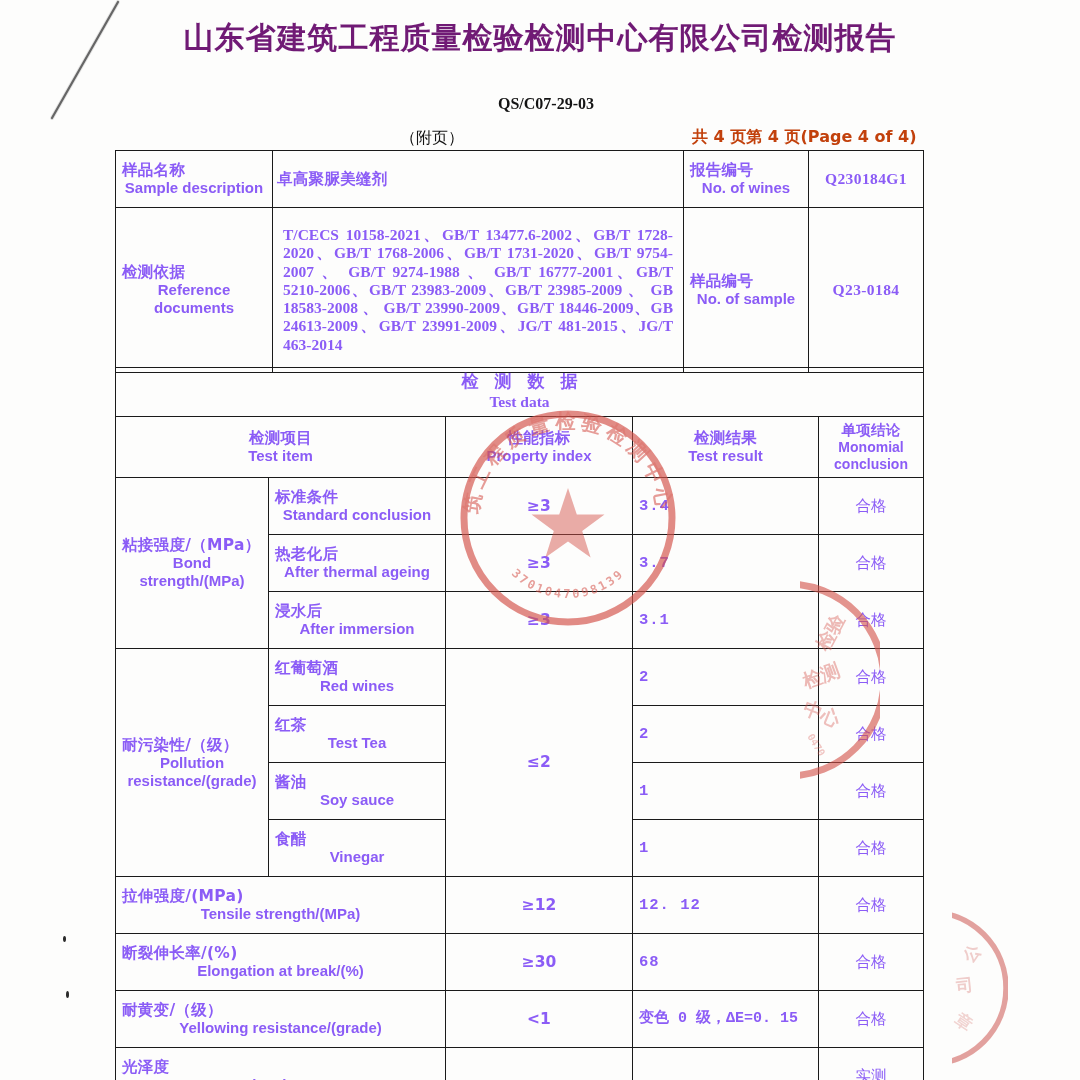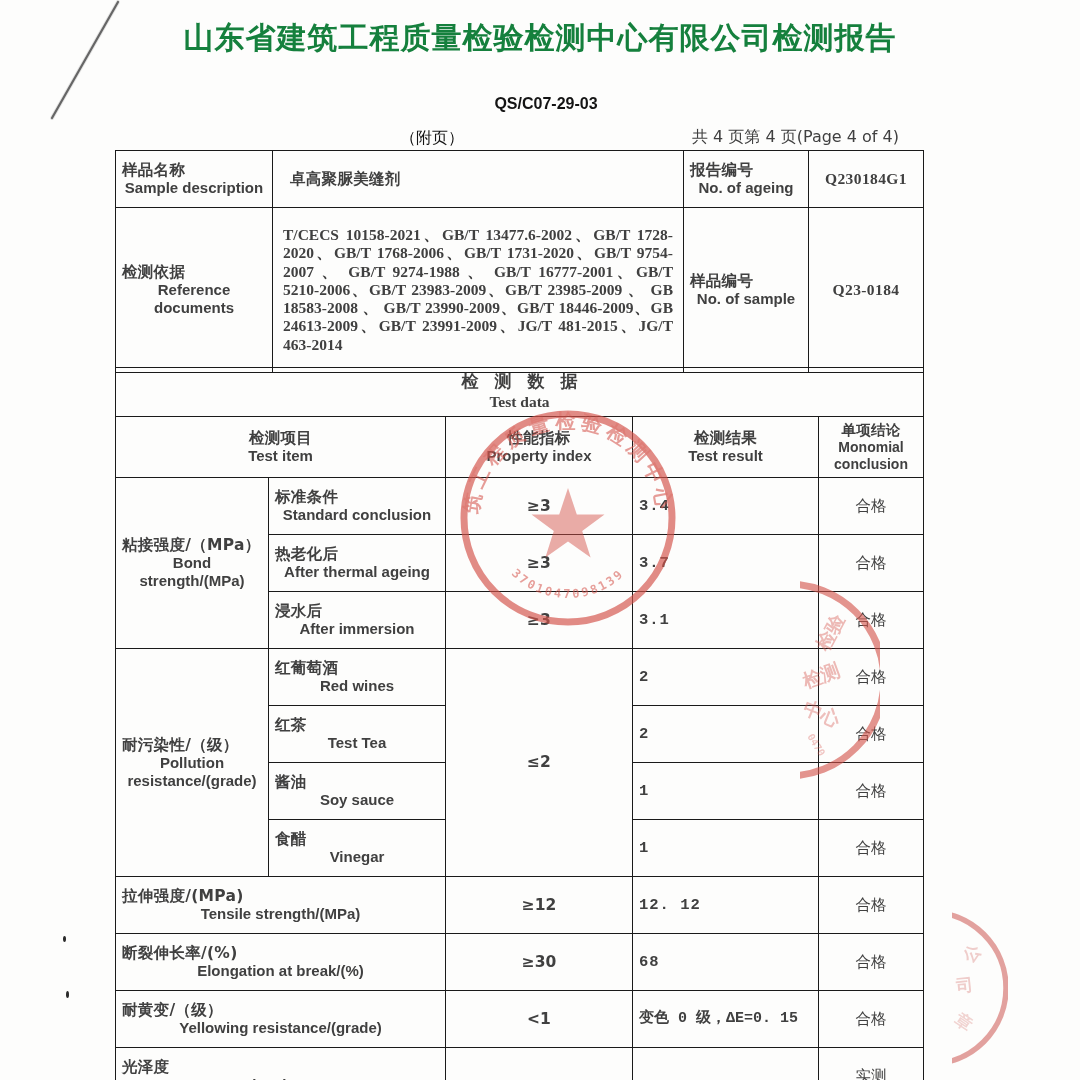--- a/index.html
+++ b/index.html
@@ -38,75 +38,75 @@
   
   .hdr-title {
     position: absolute;
     left: 0; right: 0;
     top: 18px;
     text-align: center;
     font-family: "DejaVu Sans", sans-serif;
     font-weight: bold;
     font-size: 30px;
     letter-spacing: 1px;
-    color: #15803d;
+    color: #701a75;
   }
   .hdr-sub {
     position: absolute;
     left: 0; right: 0;
     top: 63px;
     text-align: center;
     font-family: "Liberation Serif", serif;
     font-weight: bold;
     font-size: 15.5px;
     color: #141414;
   }
   .hdr-code {
     position: absolute;
     left: 12px; right: 0;
     top: 95px;
     text-align: center;
-    font-family: Liberation Sans, sans-serif;
+    font-family: Liberation Serif, serif;
     font-weight: bold;
     font-size: 16px;
     color: #141414;
   }
   .hdr-annex {
     position: absolute;
     left: 400px;
     top: 128px;
     font-family: "DejaVu Sans", sans-serif;
     font-size: 16px;
     color: #141414;
   }
   .hdr-pages {
     position: absolute;
     left: 692px;
     top: 127px;
     font-family: "DejaVu Sans", sans-serif;
-    font-weight: normal;
+    font-weight: bold;
     font-size: 16px;
-    color: #404040;
+    color: #c2410c;
     white-space: nowrap;
   }
 
   
   .tbl {
     position: absolute;
     border-collapse: collapse;
     table-layout: fixed;
     background: transparent;
   }
   .tbl td {
     border: 1.6px solid #1a1a1a;
     padding: 2px 6px;
     vertical-align: middle;
     font-size: 15.5px;
     line-height: 1.18;
-    color: #404040;
+    color: #8b5cf6;
   }
   .cn {
     font-family: "DejaVu Sans", sans-serif;
     font-weight: bold;
     font-size: 15.5px;
     letter-spacing: 0.3px;
   }
   .en {
     font-family: Liberation Sans, sans-serif;
     font-weight: bold;
@@ -221,24 +221,24 @@
         <col style="width:411px">
       <col style="width:125px">
         <col style="width:115px">
     </colgroup>
     <tbody>
       <tr>
         <td class="lft" style="height:52px">
           <span class="cn stack">样品名称</span>
           <span class="en stack">Sample description</span>
         </td>
-        <td class="lft cn" style="padding-left:17px">卓高聚脲美缝剂</td>
+        <td class="lft cn" style="padding-left:4px">卓高聚脲美缝剂</td>
         <td class="lft">
           <span class="cn stack">报告编号</span>
-          <span class="en stack">No. of ageing</span>
+          <span class="en stack">No. of wines</span>
         </td>
         <td class="val-serif">Q230184G1</td>
       </tr>
       <tr>
         <td class="lft" style="height:160px">
           <span class="cn stack">检测依据</span>
           <span class="en stack">Reference</span>
           <span class="en stack">documents</span>
         </td>
         <td class="refdoc" style="padding:6px 10px">T/CECS 10158-2021、GB/T 13477.6-2002、GB/T 1728-2020、GB/T 1768-2006、GB/T 1731-2020、GB/T 9754-2007 、 GB/T 9274-1988 、 GB/T 16777-2001、GB/T 5210-2006、GB/T 23983-2009、GB/T 23985-2009 、 GB 18583-2008 、 GB/T 23990-2009、GB/T 18446-2009、GB 24613-2009、GB/T 23991-2009、JG/T 481-2015、JG/T 463-2014</td>

